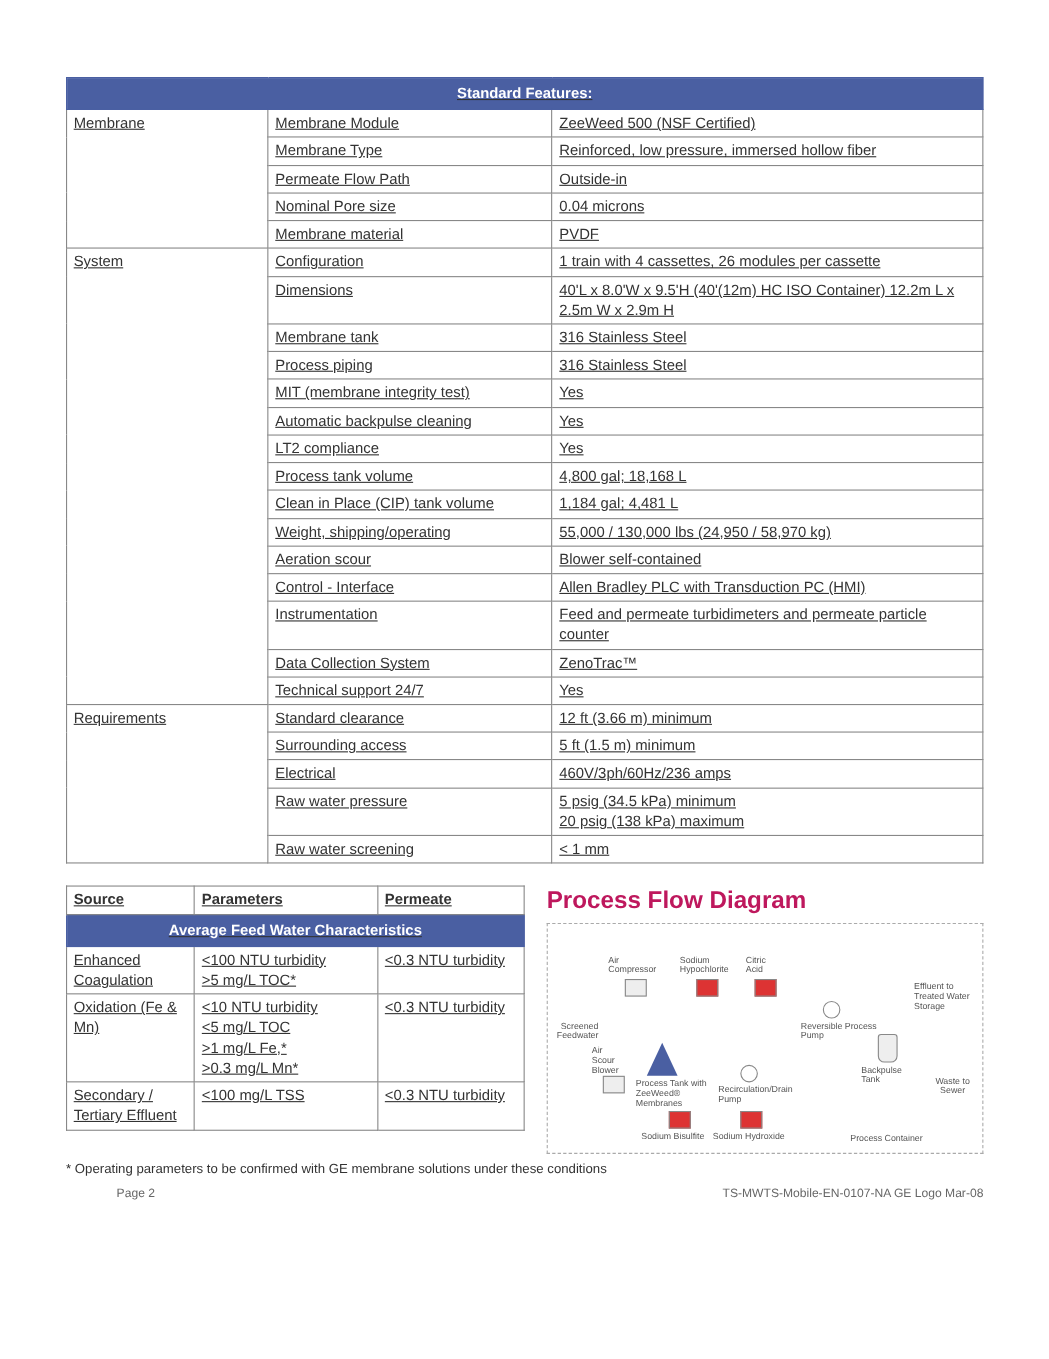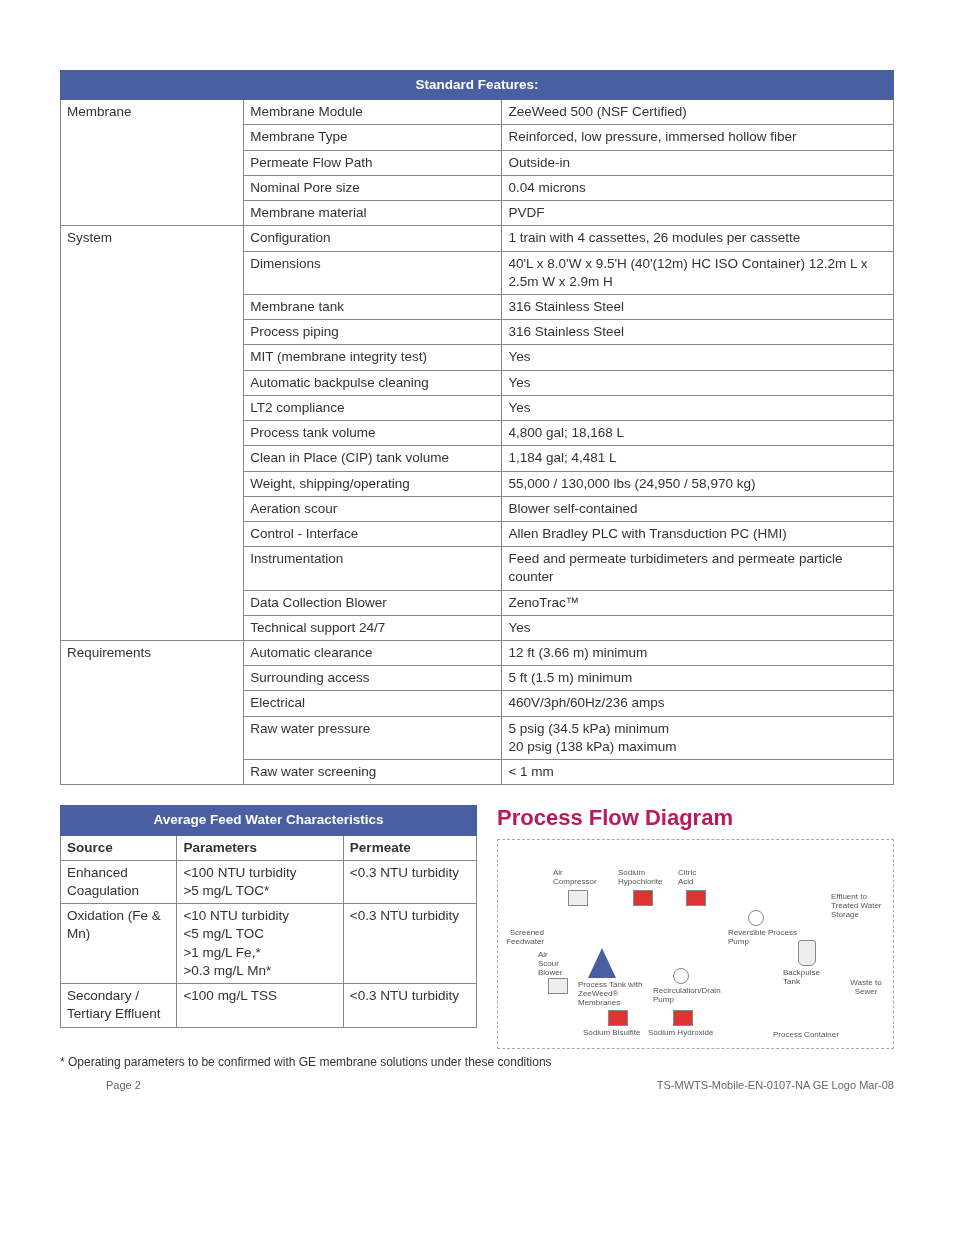--- a/index.html
+++ b/index.html
@@ -9,20 +9,21 @@
     font-family: Arial, Helvetica, sans-serif;
     font-size: 14px;
     color: #333;
     background: #fff;
     width: 954px;
   }
   table {
     border-collapse: collapse;
     width: 100%;
     table-layout: fixed;
+    text-decoration: underline;
   }
   td, th {
     border: 1px solid #888;
     padding: 3px 6px;
     vertical-align: top;
     font-size: 13.5px;
     line-height: 1.35;
     text-align: left;
   }
   th { font-weight: bold; }
@@ -174,30 +175,30 @@
       </tr>
       <tr>
         <td>Control - Interface</td>
         <td>Allen Bradley PLC with Transduction PC (HMI)</td>
       </tr>
       <tr>
         <td>Instrumentation</td>
         <td>Feed and permeate turbidimeters and permeate particle counter</td>
       </tr>
       <tr>
-        <td>Data Collection Blower</td>
+        <td>Data Collection System</td>
         <td>ZenoTrac™</td>
       </tr>
       <tr>
         <td>Technical support 24/7</td>
         <td>Yes</td>
       </tr>
       <tr>
         <td rowspan="5">Requirements</td>
-        <td>Automatic clearance</td>
+        <td>Standard clearance</td>
         <td>12 ft (3.66 m) minimum</td>
       </tr>
       <tr>
         <td>Surrounding access</td>
         <td>5 ft (1.5 m) minimum</td>
       </tr>
       <tr>
         <td>Electrical</td>
         <td>460V/3ph/60Hz/236 amps</td>
       </tr>
@@ -216,27 +217,27 @@
   <div class="lower-left">
 
     <table>
       <colgroup>
           <col style="width:28%">
           <col style="width:40%">
           <col style="width:32%">
         </colgroup>
       <tbody>
           <tr>
-            <td colspan="3" class="table-header-blue">Average Feed Water Characteristics</td>
-          </tr>
-      <tr>
         <th>Source</th>
         <th>Parameters</th>
         <th>Permeate</th>
       </tr>
+      <tr>
+            <td colspan="3" class="table-header-blue">Average Feed Water Characteristics</td>
+          </tr>
       </tbody>
         <tbody id="feedwater-body">
           <tr>
             <td>Enhanced Coagulation</td>
             <td>&lt;100 NTU turbidity<br>&gt;5 mg/L TOC*</td>
             <td>&lt;0.3 NTU turbidity</td>
           </tr>
           <tr>
             <td>Oxidation (Fe &amp; Mn)</td>
             <td>&lt;10 NTU turbidity<br>&lt;5 mg/L TOC<br>&gt;1 mg/L Fe,*<br>&gt;0.3 mg/L Mn*</td>

